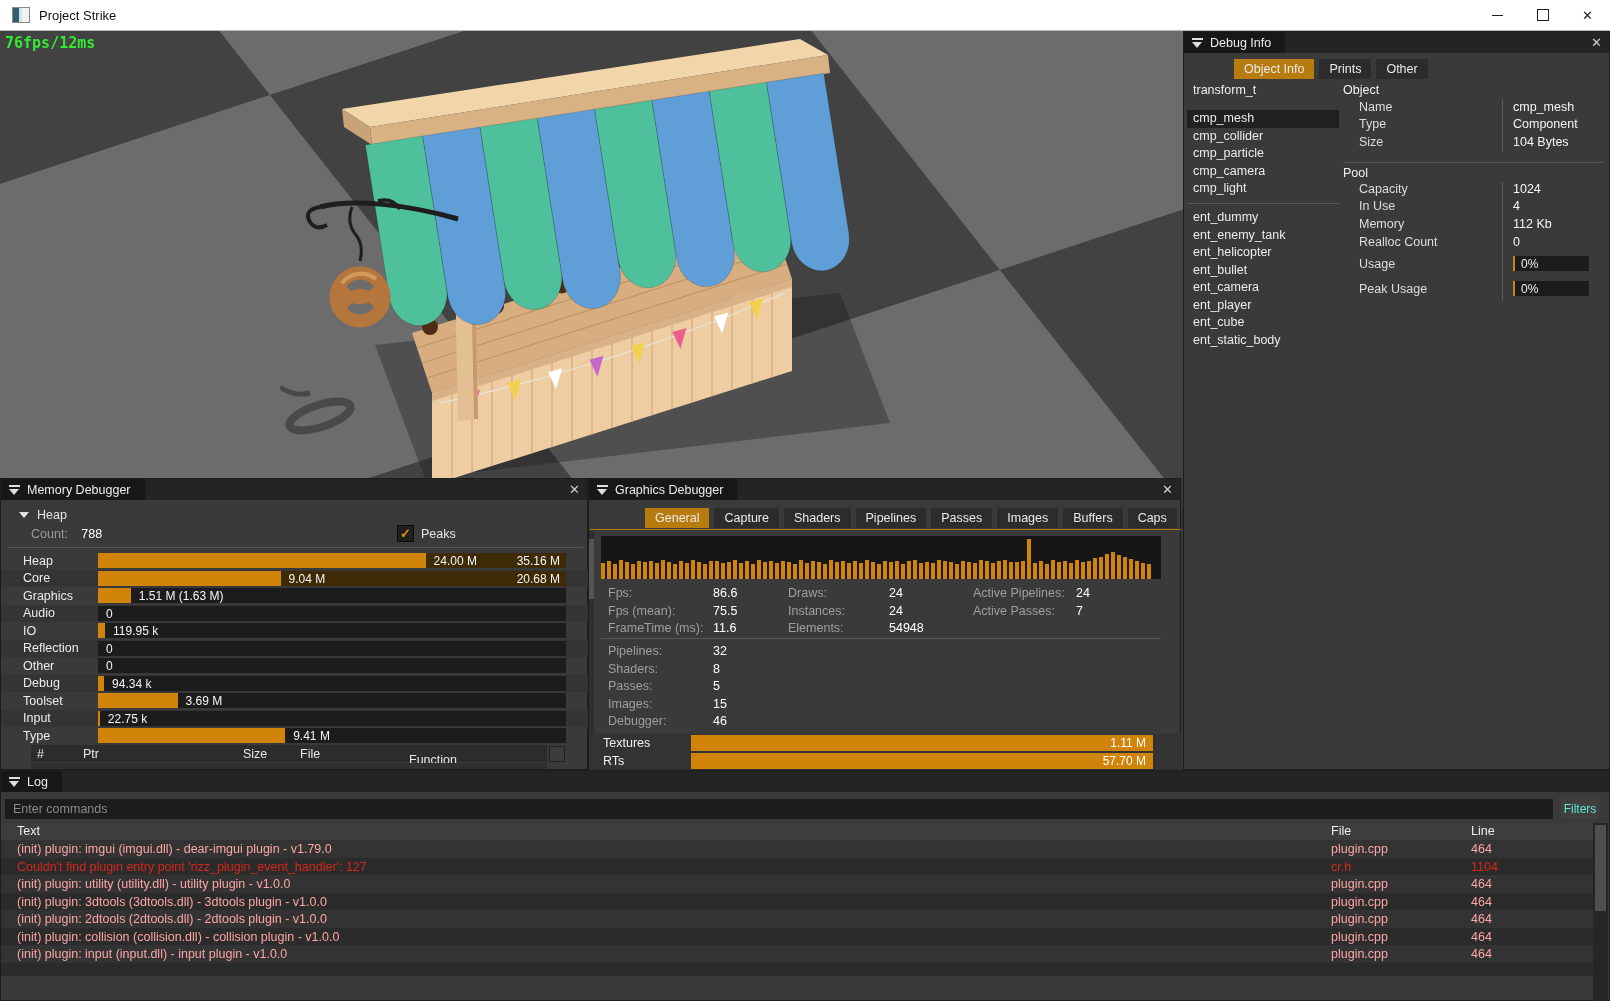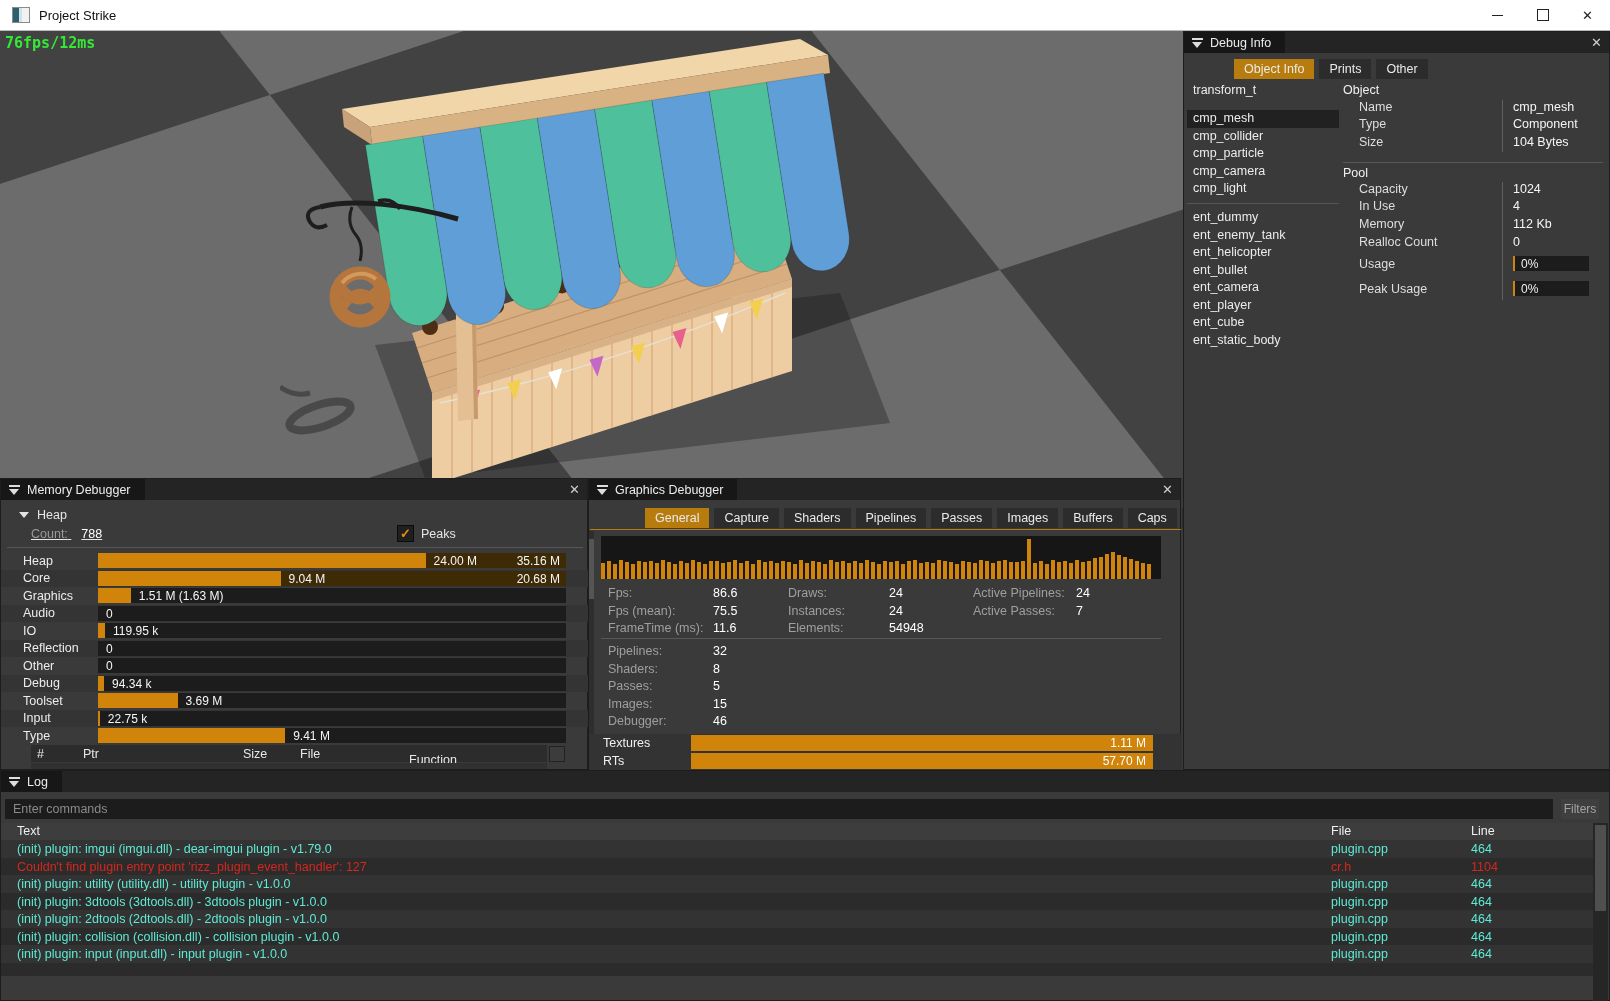--- a/index.html
+++ b/index.html
@@ -83,26 +83,26 @@
   .pbar{position:relative;width:76px;height:15px;background:#1c1c1c;margin-left:12px;}
   .pbar .pfill{position:absolute;left:0;top:0;bottom:0;background:#d08409;}
   .pbar .pval{position:absolute;left:8px;top:1px;color:#f0f0f0;font-size:12px;}
   
   .log{left:0;top:770px;width:1610px;height:231px;}
   .cmdinput{position:absolute;left:4px;top:28px;width:1548px;height:20px;background:#1c1c1c;
       border:none;color:#d8d8d8;padding:0 8px;box-sizing:border-box;font-family:"Liberation Sans",sans-serif;
       font-size:12.5px;}
   .cmdinput::placeholder{color:#8a8a8a;}
   .filtersbtn{position:absolute;left:1560px;top:28px;width:38px;height:20px;background:#3f3f3f;
-      color:#a3a3a3;display:flex;align-items:center;justify-content:center;font-size:12px;}
+      color:#5eead4;display:flex;align-items:center;justify-content:center;font-size:12px;}
   .loghead{position:absolute;left:0;top:52px;width:1592px;height:17px;background:#3d3d3d;color:#efefef;}
   .lcol-text{position:absolute;left:16px;top:1px;}
   .lcol-file{position:absolute;left:1330px;top:1px;}
   .lcol-line{position:absolute;left:1470px;top:1px;}
-  .logrow{position:absolute;left:0;width:1592px;height:17.5px;color:#5eead4;}
+  .logrow{position:absolute;left:0;width:1592px;height:17.5px;color:#fca5a5;}
   .logrow.odd{background:#333333;}
   .logrow.even{background:#2b2b2b;}
   .logrow.err{color:#d5271d;}
   .logrow span{position:absolute;top:2px;white-space:nowrap;}
   .lscroll{position:absolute;left:1592px;top:52px;width:15px;height:179px;background:#262626;}
   .lscroll i{position:absolute;left:2px;right:2px;top:2px;height:86px;background:#4f4f4f;}
 </style>
 </head>
 <body>
 
@@ -255,21 +255,21 @@
       <span class="ptab">
           <span class="collapse-icon"></span>
         <span>Memory Debugger</span>
         </span>
       <span class="pclose">✕</span>
     </div>
     <div style="position:absolute;left:18px;top:29px;display:flex;align-items:center;">
       <span class="mhdr-arrow"></span>
       <span>Heap</span>
     </div>
-    <div style="position:absolute;left:30px;top:48px;text-decoration:underline;">
+    <div style="position:absolute;left:30px;top:48px;">
       <span class="mlabel-gray">Count:</span>
       <span style="margin-left:10px;color:#fff">788</span>
     </div>
     <div style="position:absolute;left:396px;top:46px;display:flex;align-items:center;">
       <span class="checkbox">✓</span>
       <span style="margin-left:7px">Peaks</span>
     </div>
     <div class="sep" style="left:6px;top:68px;width:576px;"></div>
     <div id="memBars">
         <div class="mrow" style="top: 73px;">

